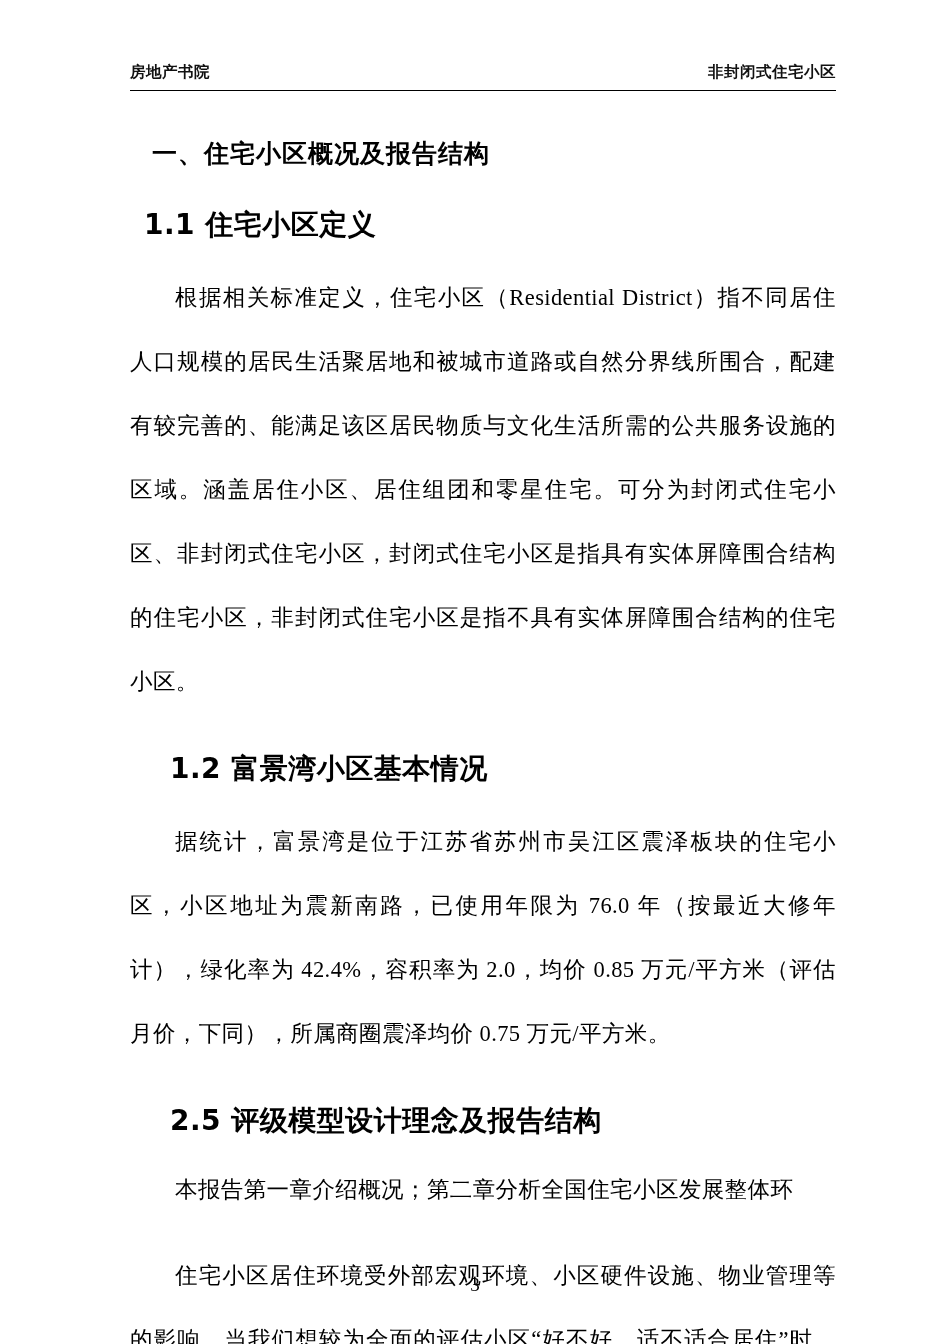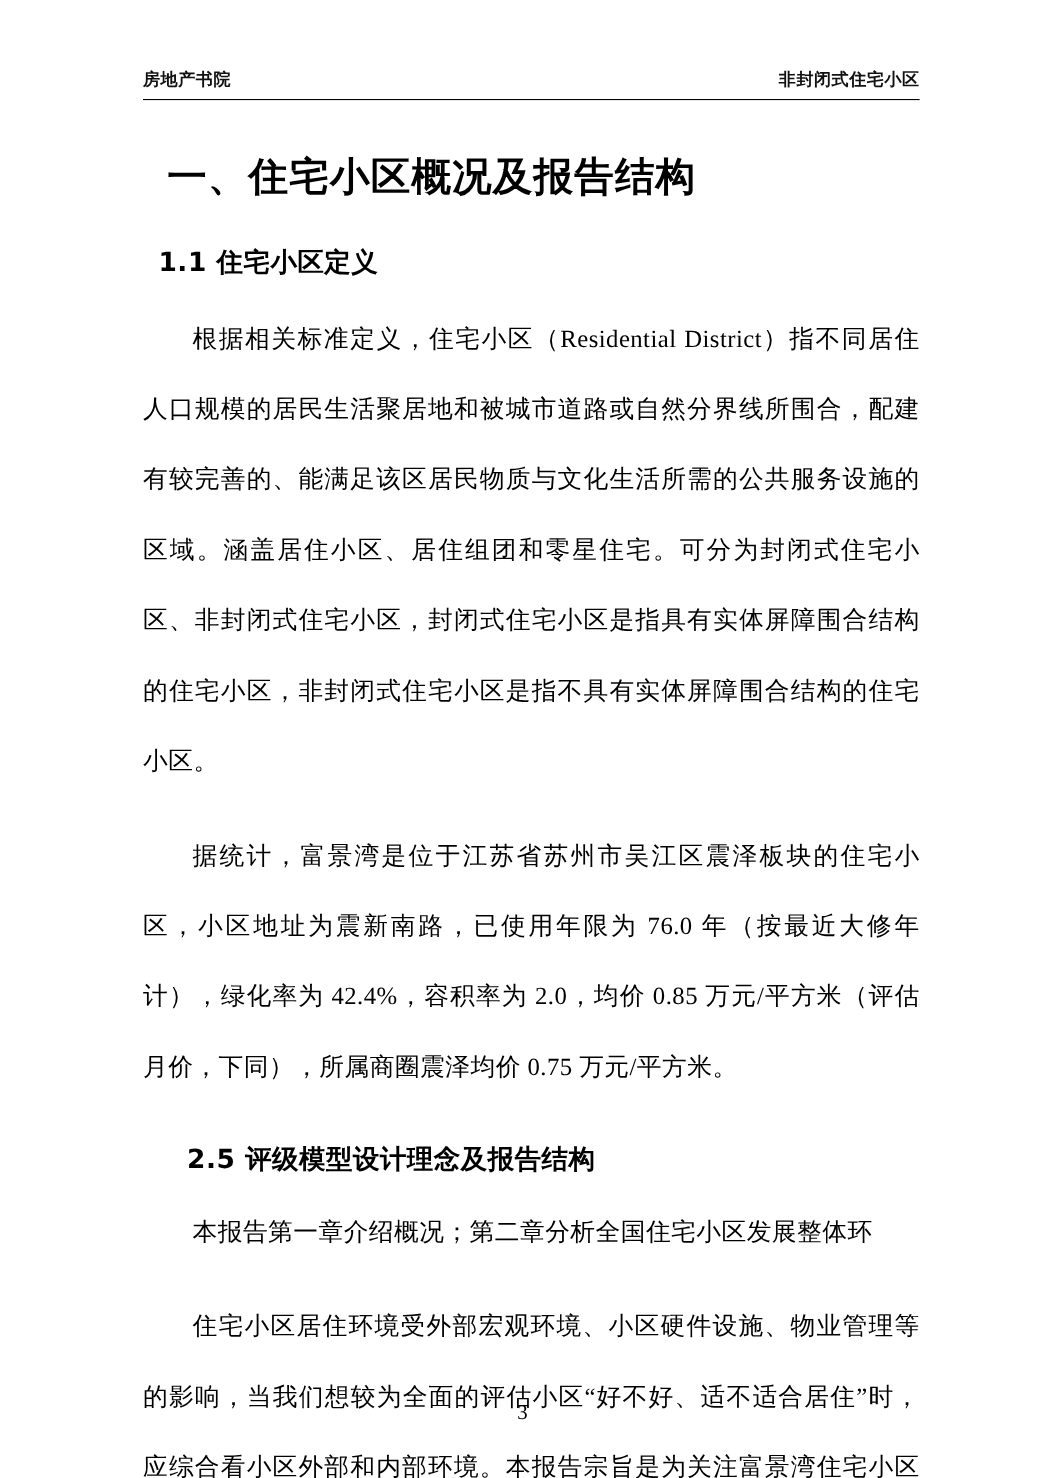--- a/index.html
+++ b/index.html
@@ -39,29 +39,29 @@
     padding-bottom: 7px;
     border-bottom: 1.6px solid #000;
     color: #111;
   }
   .header .left { text-align: left; }
   .header .right { text-align: right; }
 
   h1.chapter {
     font-family: "DejaVu Sans", "Liberation Sans", sans-serif;
     font-weight: bold;
-    font-size: 36px;
+    font-size: 25px;
     margin: 46px 0 0 0;
     padding-left: 22px;
     letter-spacing: 1px;
   }
   h2.section {
     font-family: "DejaVu Sans", "Liberation Sans", sans-serif;
     font-weight: bold;
-    font-size: 24px;
+    font-size: 28px;
     margin: 36px 0 0 0;
     padding-left: 14px;
     letter-spacing: 0.5px;
   }
   h2.section.indent2 {
     padding-left: 40px;
   }
   p.body-text {
     font-size: 22.5px;
     line-height: 64px;
@@ -94,20 +94,21 @@
     <div class="header">
       <div class="left">房地产书院</div>
       <div class="right">非封闭式住宅小区</div>
     </div>
 
     <h1 class="chapter">一、住宅小区概况及报告结构</h1>
 
     <h2 class="section">1.1  住宅小区定义</h2>
     <p class="body-text">根据相关标准定义，住宅小区（Residential District）指不同居住人口规模的居民生活聚居地和被城市道路或自然分界线所围合，配建有较完善的、能满足该区居民物质与文化生活所需的公共服务设施的区域。涵盖居住小区、居住组团和零星住宅。可分为封闭式住宅小区、非封闭式住宅小区，封闭式住宅小区是指具有实体屏障围合结构的住宅小区，非封闭式住宅小区是指不具有实体屏障围合结构的住宅小区。</p>
 
+    <h2 class="section indent2">1.2  富景湾小区基本情况</h2>
     <p class="body-text">据统计，富景湾是位于江苏省苏州市吴江区震泽板块的住宅小区，小区地址为震新南路，已使用年限为 76.0 年（按最近大修年计），绿化率为 42.4%，容积率为 2.0，均价 0.85 万元/平方米（评估月价，下同），所属商圈震泽均价 0.75 万元/平方米。</p>
 
     <h2 class="section indent2">2.5  评级模型设计理念及报告结构</h2>
     <p class="body-text tight">本报告第一章介绍概况；第二章分析全国住宅小区发展整体环</p>
     <p class="body-text">住宅小区居住环境受外部宏观环境、小区硬件设施、物业管理等的影响，当我们想较为全面的评估小区“好不好、适不适合居住”时，应综合看小区外部和内部环境。本报告宗旨是为关注富景湾住宅小区的人们提供一个便捷、客观的评估工具，帮助大家快速了解小区的内外部环境状况。</p>
 
   </div>
 
   <div class="page-number">3</div>
 

